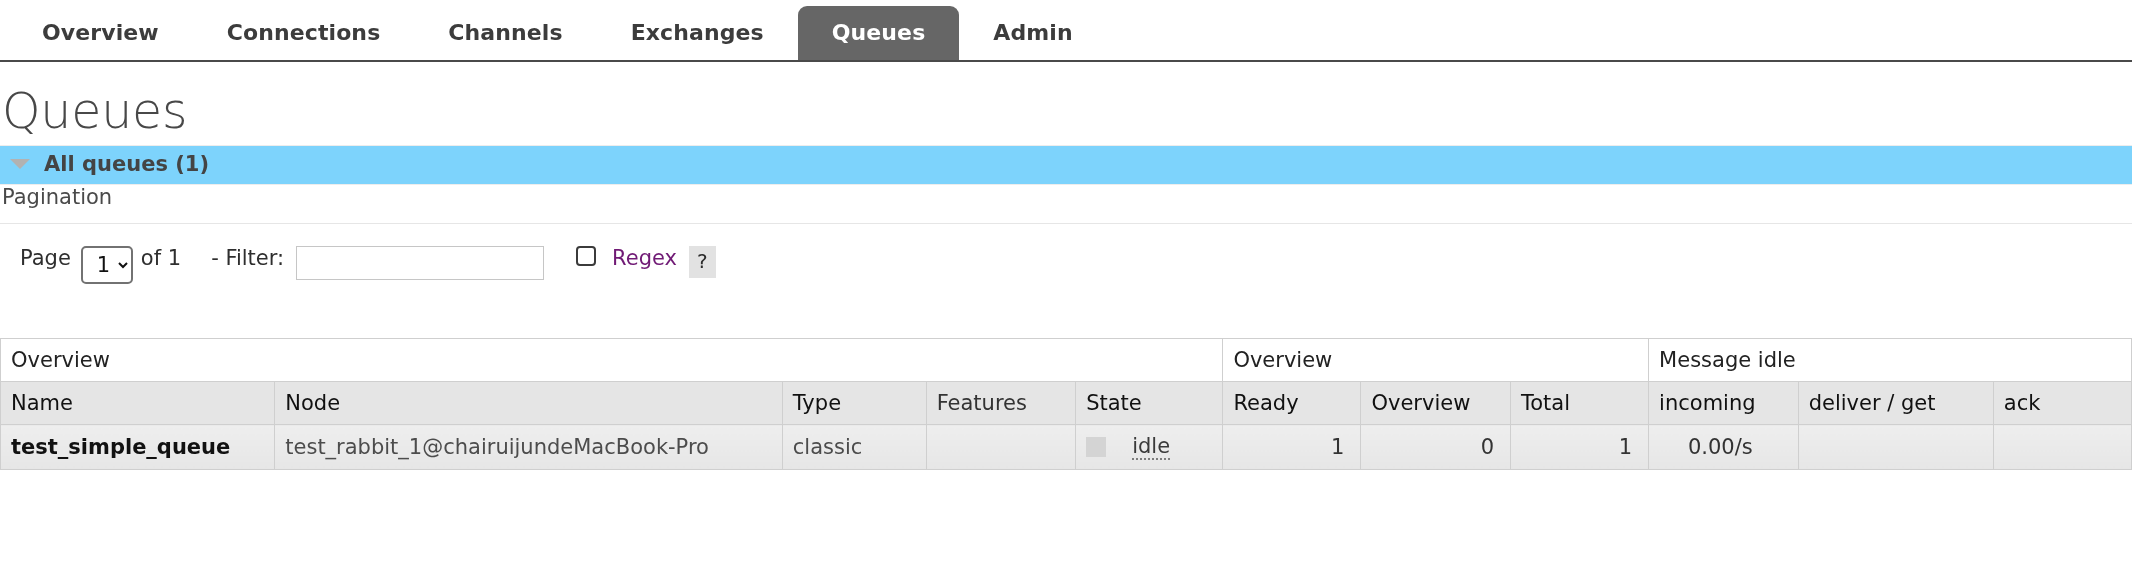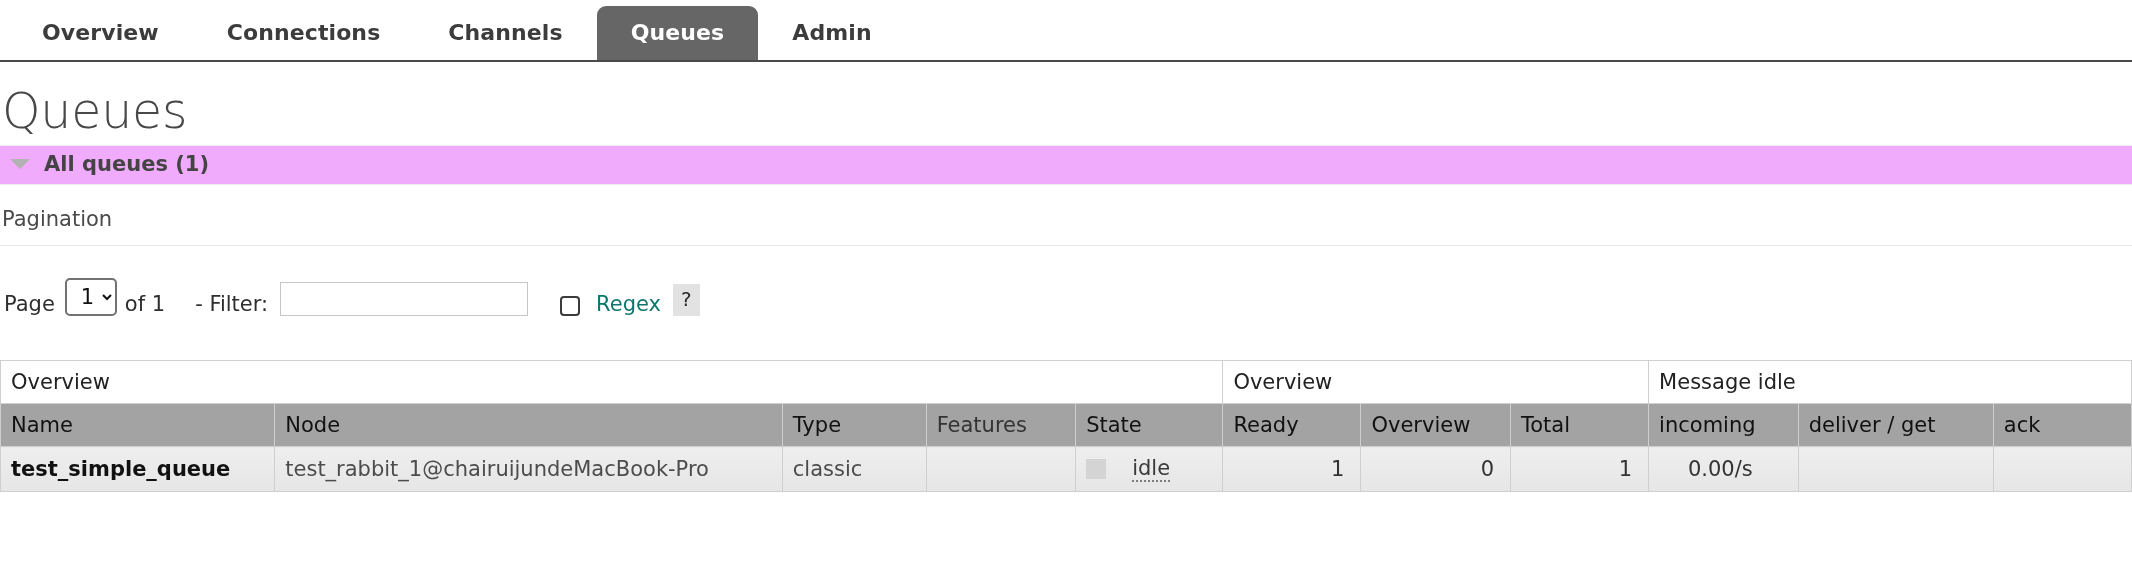--- a/index.html
+++ b/index.html
@@ -51,21 +51,21 @@
     font-size: 49px;
     font-weight: 300;
     color: #484848;
     margin: 24px 0 8px 2px;
     line-height: 1.05;
     letter-spacing: -0.2px;
   }
 
   
   .section-head {
-    background: #f0abfc;
+    background: #7dd3fc;
     border-top: 1px solid #ededed;
     border-bottom: 1px solid #ededed;
     padding: 6px 16px 8px 2px;
     display: flex;
     align-items: center;
     cursor: pointer;
   }
   .tri-down {
     width: 0; height: 0;
     border-left: 10px solid transparent;
@@ -74,31 +74,31 @@
     margin: 0 14px 0 8px;
     flex: 0 0 auto;
   }
   .section-head-label {
     font-weight: bold;
     font-size: 21px;
     color: #444444;
   }
 
   
-  .pagination-wrap { margin-top: 22px; }
+  .pagination-wrap { }
   .pagination-title {
     font-size: 21px;
     color: #4a4a4a;
     padding: 0 0 14px 2px;
     border-bottom: 1px solid #e6e6e6;
   }
   .pagination-controls {
     display: flex;
-    align-items: flex-end;
-    padding: 22px 0 0 4px;
+    align-items: flex-start;
+    padding: 22px 0 0 20px;
     height: 48px;
   }
   .pg-label {
     font-size: 21px;
     color: #2e2e2e;
     white-space: nowrap;
   }
   .page-select {
     font-family: "DejaVu Sans", "Liberation Sans", sans-serif;
     font-size: 21px;
@@ -134,21 +134,21 @@
     border: 2px solid #3b3b3b;
     border-radius: 4px;
     background: #ffffff;
     margin: 0 0 0 32px;
     cursor: pointer;
     flex: 0 0 auto;
   }
   .regex-label {
     margin-left: 16px;
     font-size: 21px;
-    color: #0f766e;
+    color: #701a75;
   }
   .help-btn {
     margin-left: 12px;
     background: #e2e2e2;
     color: #2b2b2b;
     font-size: 20px;
     line-height: 1;
     padding: 5px 8px 7px 8px;
     border: none;
     cursor: pointer;
@@ -172,21 +172,21 @@
     white-space: nowrap;
   }
   th.group {
     background: #ffffff;
     color: #222222;
     font-weight: normal;
     font-size: 21px;
     padding: 10px 10px 11px 12px;
   }
   th.colhead {
-    background: #a3a3a3;
+    background: #e5e5e5;
     color: #111111;
     font-weight: bold;
     font-size: 21px;
     padding: 9px 10px 10px 12px;
   }
   th.colhead.plain { font-weight: normal; color: #333333; }
   td.cell {
     background: linear-gradient(to bottom, #eeeeee 0%, #e6e6e6 100%);
     color: #4c4c4c;
     padding: 9px 10px 10px 12px;
@@ -224,20 +224,21 @@
   .col-deliver   { width: 150px; margin-left: 8px; }
   .col-ack       { width: 100px; }
 </style>
 </head>
 <body>
 
 <div class="nav-tabs">
   <div class="nav-tab">Overview</div>
   <div class="nav-tab">Connections</div>
   <div class="nav-tab">Channels</div>
+  <div class="nav-tab">Exchanges</div>
   <div class="nav-tab active">Queues</div>
   <div class="nav-tab">Admin</div>
 </div>
 
 <h1 class="page-title">Queues</h1>
 
 <div class="section-head">
   <span class="tri-down"></span>
   <span class="section-head-label">All queues (1)</span>
 </div>

